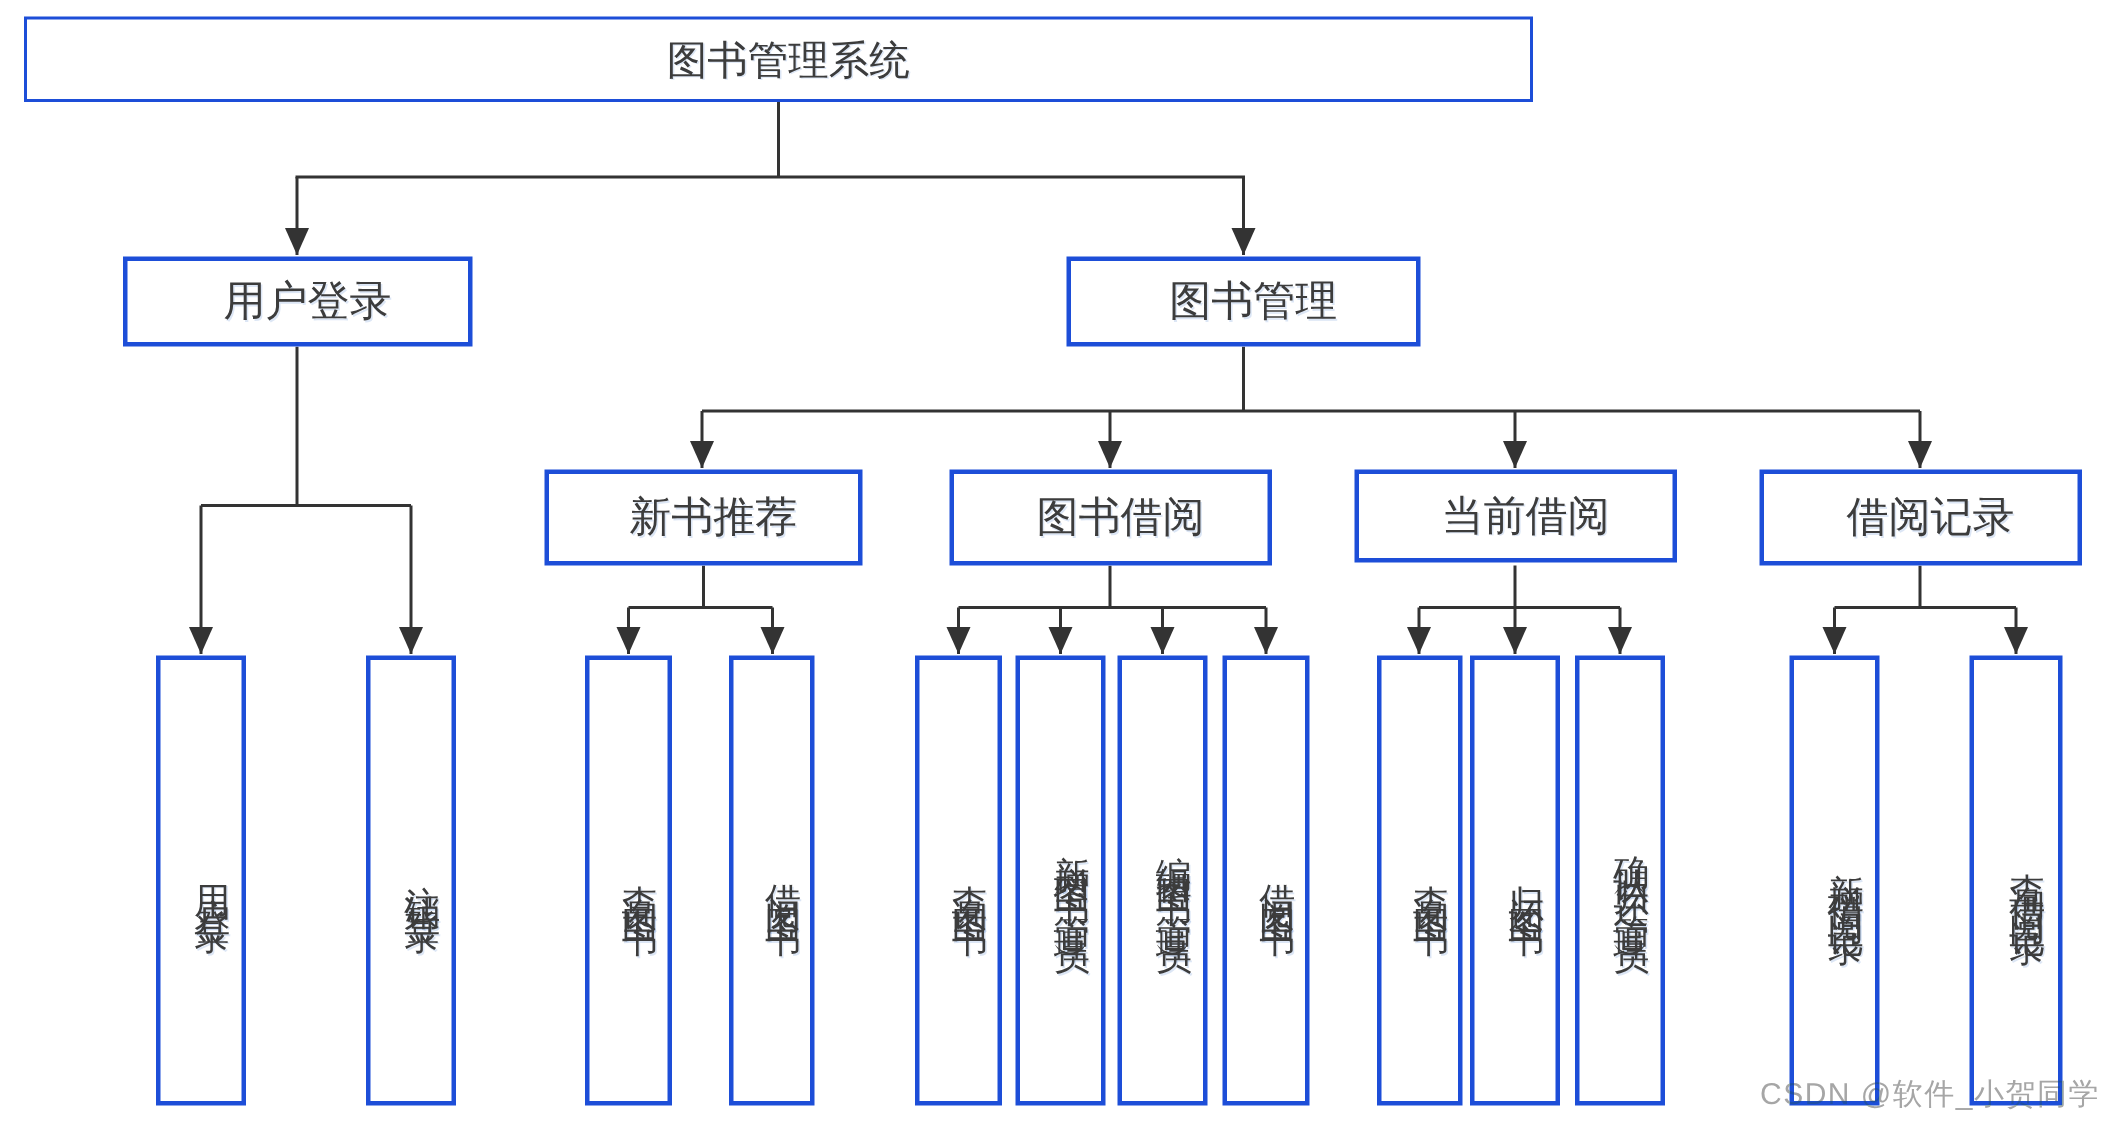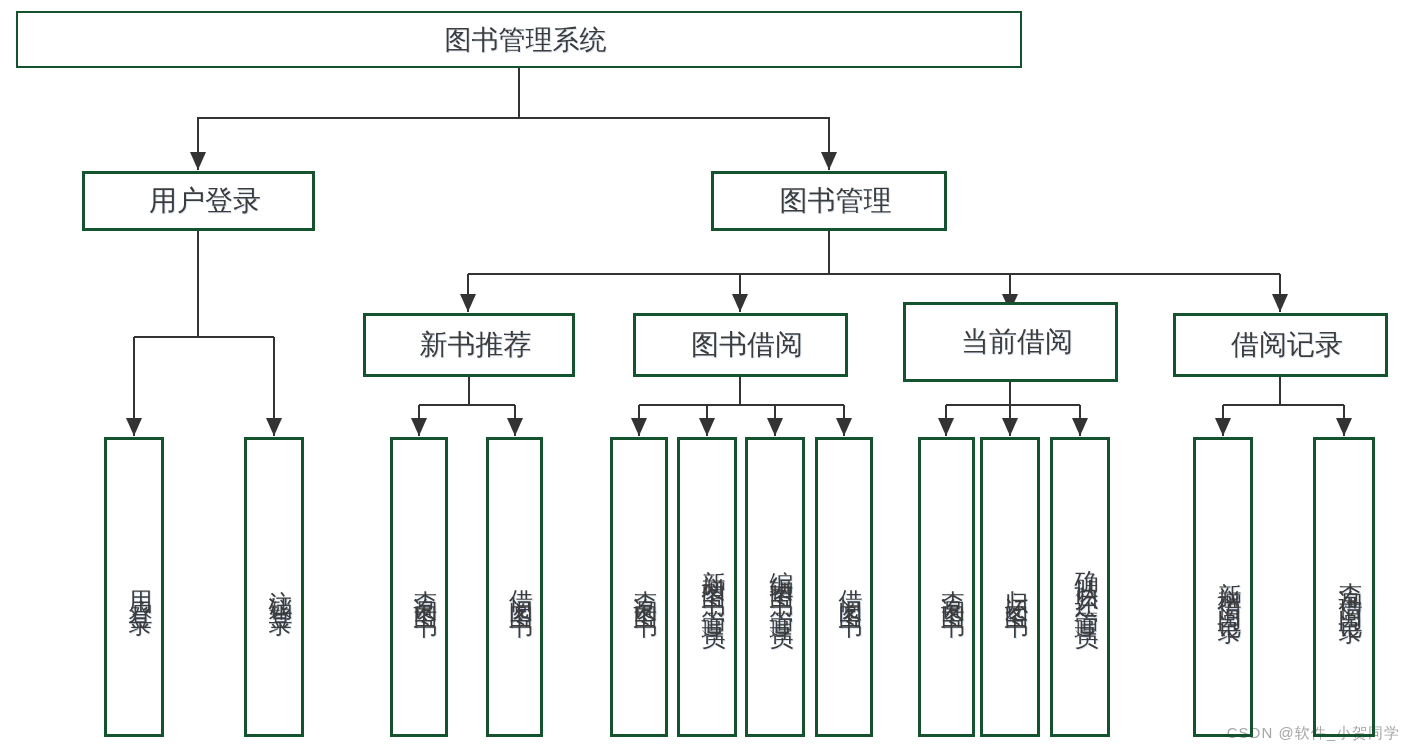--- a/index.html
+++ b/index.html
@@ -19,21 +19,21 @@
     position: absolute;
     left: 0;
     top: 0;
     width: 1405px;
     height: 747px;
   }
   .node {
     position: absolute;
     box-sizing: border-box;
     background: #ffffff;
-    border: 3px solid #14532d;
+    border: 3px solid #1d4ed8;
     display: flex;
     align-items: center;
     justify-content: center;
     color: #3c3c3c;
     font-size: 28px;
     text-shadow: 1px 1px 0 rgba(130,165,220,0.28);
     white-space: nowrap;
     padding-left: 13px;
   }
   .root {
@@ -42,21 +42,21 @@
   }
   .leaf {
     writing-mode: vertical-rl;
     font-size: 24px;
     letter-spacing: 8px;
   }
   .watermark {
     position: absolute;
     right: 5px;
     bottom: 4px;
-    font-size: 15px;
+    font-size: 20px;
     color: #a6a6a6;
     mix-blend-mode: darken;
     letter-spacing: 1px;
     z-index: 10;
     white-space: nowrap;
   }
 </style>
 </head>
 <body>
 
@@ -112,21 +112,21 @@
     </g>
   </svg>
 
   <div class="node root" style="left:16px; top:11px; width:1006px; height:57px;">图书管理系统</div>
 
   <div class="node" style="left:82px; top:171px; width:233px; height:60px;">用户登录</div>
   <div class="node" style="left:711px; top:171px; width:236px; height:60px;">图书管理</div>
 
   <div class="node" style="left:633px; top:313px; width:215px; height:64px;">图书借阅</div>
   <div class="node" style="left:363px; top:313px; width:212px; height:64px;">新书推荐</div>
-  <div class="node" style="left:903px; top:302px; width:215px; height:80px;">当前借阅</div>
+  <div class="node" style="left:903px; top:313px; width:215px; height:62px;">当前借阅</div>
   <div class="node" style="left:1173px; top:313px; width:215px; height:64px;">借阅记录</div>
 
   <div class="node leaf" style="left:104px; top:437px; width:60px; height:300px;">用户登录</div>
   <div class="node leaf" style="left:244px; top:437px; width:60px; height:300px;">注销登录</div>
 
   <div class="node leaf" style="left:390px; top:437px; width:58px; height:300px;">查询图书</div>
   <div class="node leaf" style="left:486px; top:437px; width:57px; height:300px;">借阅图书</div>
 
   <div class="node leaf" style="left:610px; top:437px; width:58px; height:300px;">查询图书</div>
   <div class="node leaf" style="left:677px; top:437px; width:60px; height:300px;">新增图书（管理员）</div>

